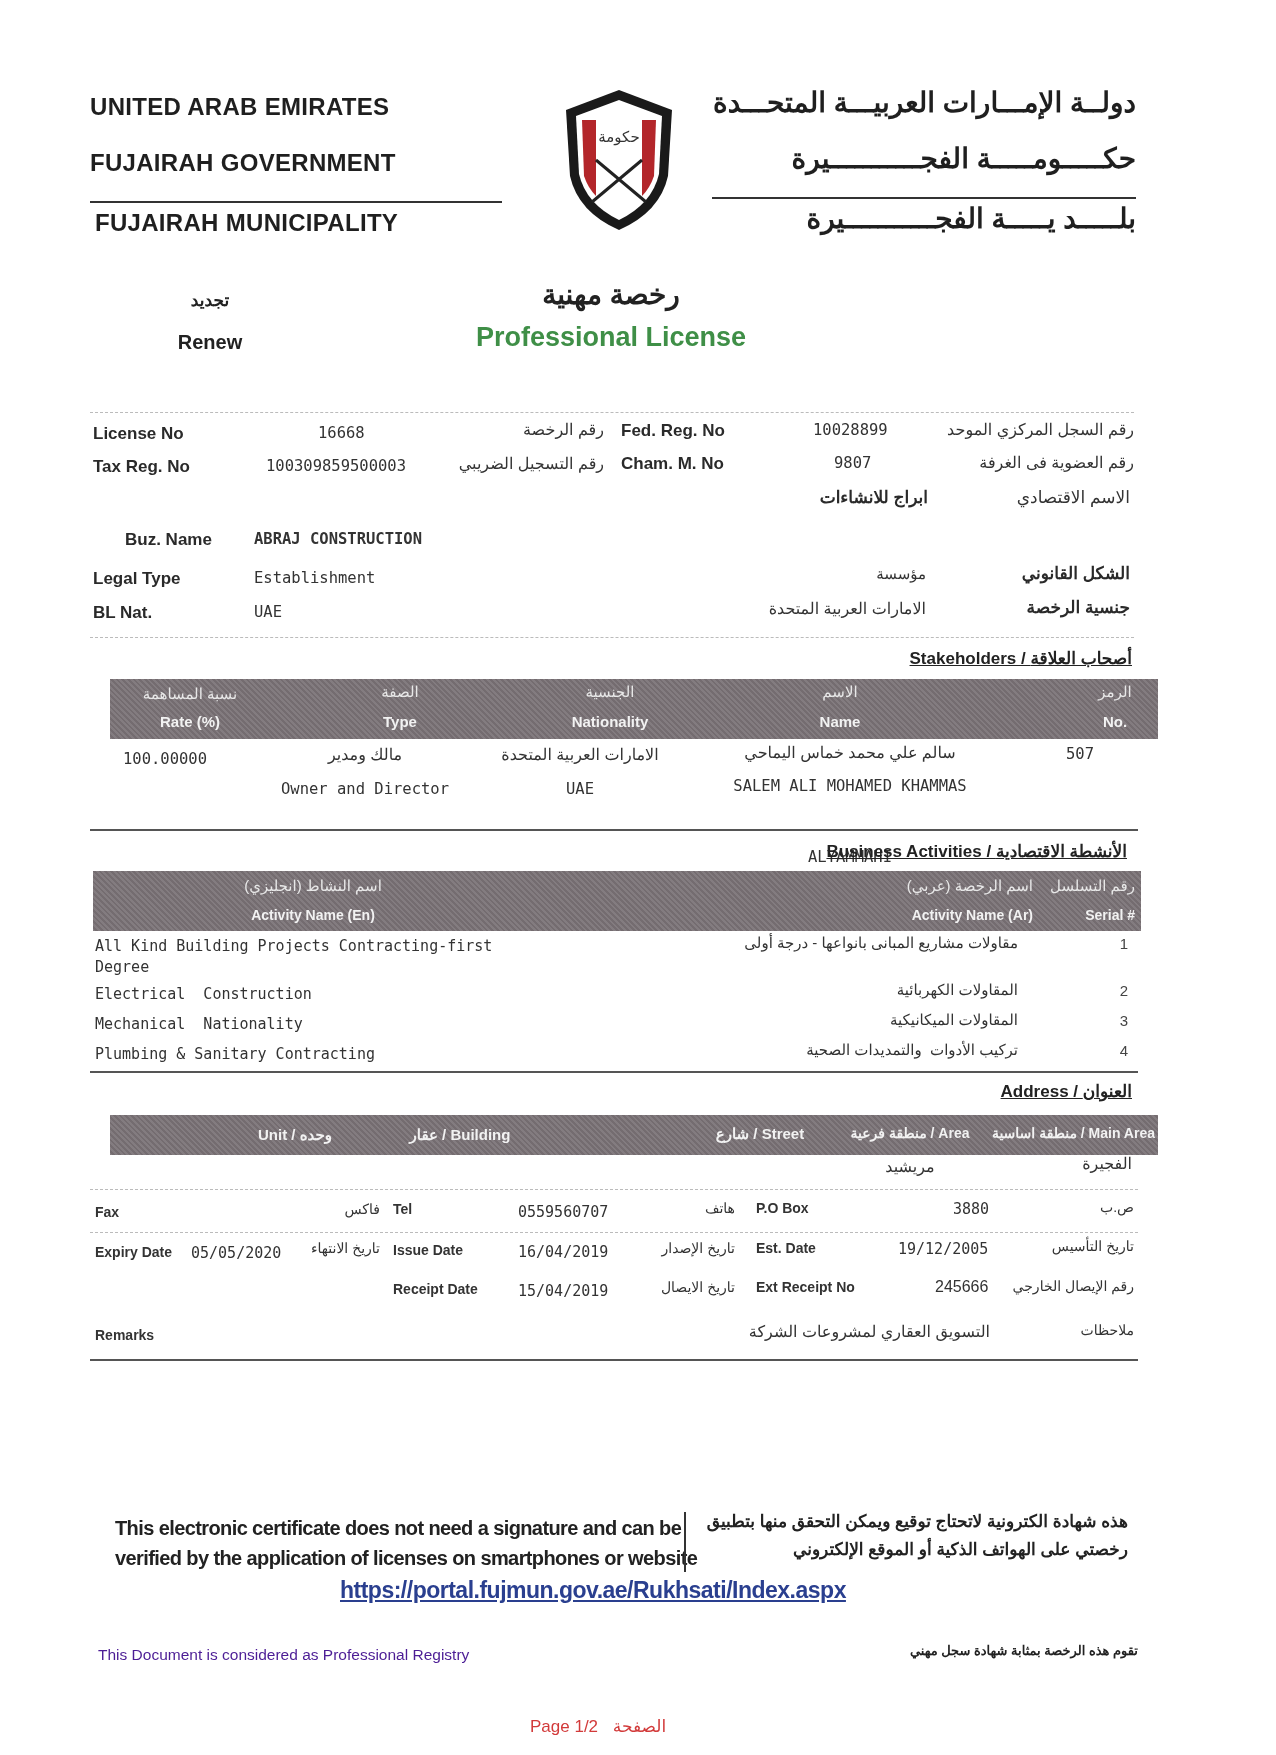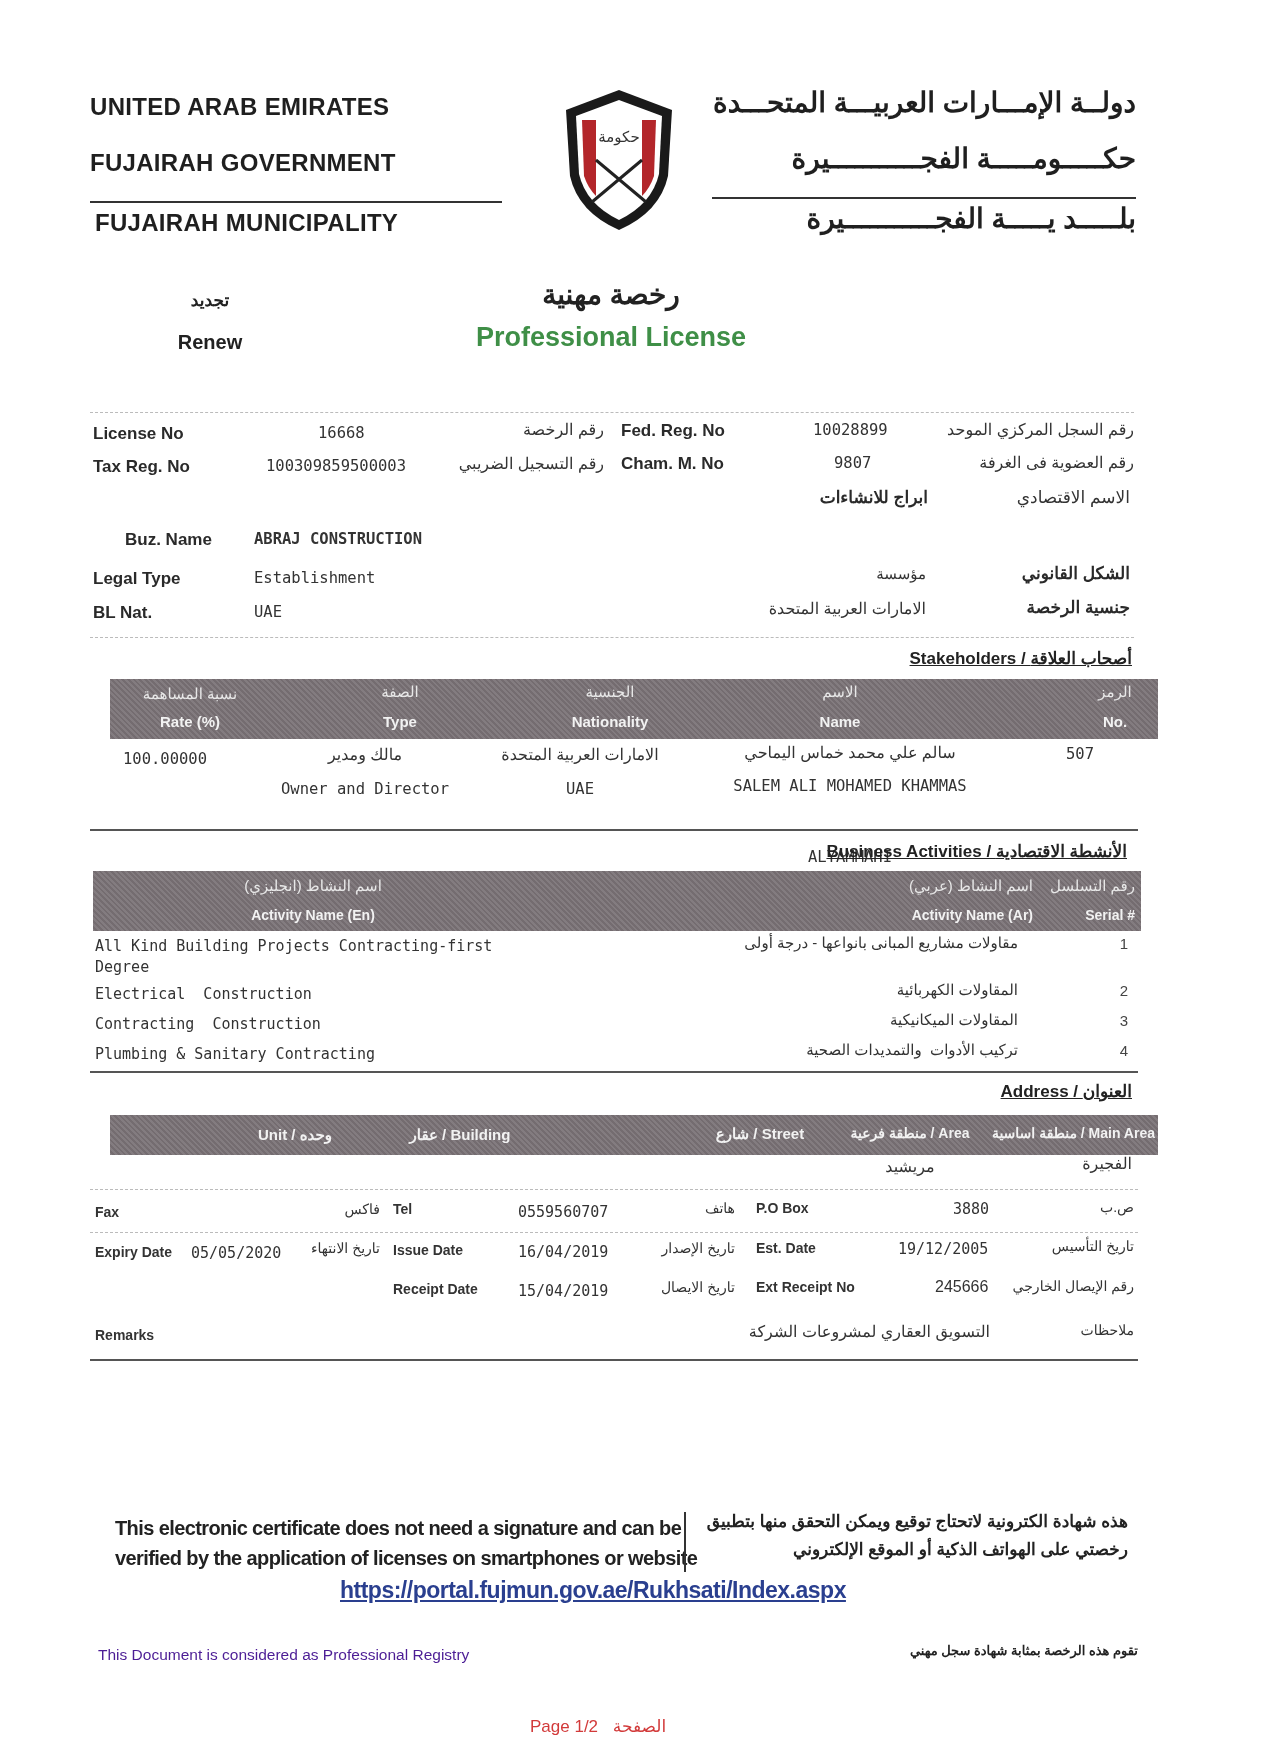--- a/index.html
+++ b/index.html
@@ -113,39 +113,39 @@
   <div class="abs mono" style="left:690px;top:800px;width:320px;text-align:center;margin-top:48px;">ALYAMMAHI</div>
   <div class="abs mono" style="left:1055px;top:745px;width:50px;text-align:center;">507</div>
 </div>
 
 <div class="solid" style="left:90px;top:829px;width:1048px;"></div>
 
 <div class="abs sec-title" style="right:149px;top:841px;">Business Activities / الأنشطة الاقتصادية</div>
 <div class="bar" style="left:73px;top:871px;width:1048px;height:60px;">
   <div class="th-ar" style="left:90px;top:6px;width:260px;">اسم النشاط (انجليزي)</div>
   <div class="th" style="left:90px;top:36px;width:260px;font-size:14px;">Activity Name (En)</div>
-  <div class="th-ar" style="left:780px;top:6px;width:160px;text-align:right;">اسم النشاط (عربي)</div>
+  <div class="th-ar" style="left:780px;top:6px;width:160px;text-align:right;">اسم الرخصة (عربي)</div>
   <div class="th" style="left:780px;top:36px;width:160px;text-align:right;font-size:14px;">Activity Name (Ar)</div>
   <div class="th-ar" style="left:950px;top:6px;width:92px;text-align:right;">رقم التسلسل</div>
   <div class="th" style="left:950px;top:36px;width:92px;text-align:right;font-size:14px;">Serial #</div>
 </div>
 
 <div>
   <div class="abs mono" style="left:95px;top:937px;font-size:15px;">All Kind Building Projects Contracting-first</div>
   <div class="abs mono" style="left:95px;top:958px;font-size:15px;">Degree</div>
   <div class="abs ar" style="right:258px;top:934px;font-size:15px;">مقاولات مشاريع المبانى بانواعها - درجة أولى</div>
   <div class="abs" style="right:148px;top:935px;font-size:15px;color:#444;">1</div>
 </div>
 <div>
   <div class="abs mono" style="left:95px;top:985px;font-size:15px;white-space:pre;">Electrical  Construction</div>
   <div class="abs ar" style="right:258px;top:981px;font-size:15px;">المقاولات الكهربائية</div>
   <div class="abs" style="right:148px;top:982px;font-size:15px;color:#444;">2</div>
 </div>
 <div>
-  <div class="abs mono" style="left:95px;top:1015px;font-size:15px;white-space:pre;">Contracting  Construction</div>
+  <div class="abs mono" style="left:95px;top:1015px;font-size:15px;white-space:pre;">Mechanical  Nationality</div>
   <div class="abs ar" style="right:258px;top:1011px;font-size:15px;">المقاولات الميكانيكية</div>
   <div class="abs" style="right:148px;top:1012px;font-size:15px;color:#444;">3</div>
 </div>
 <div>
   <div class="abs mono" style="left:95px;top:1045px;font-size:15px;">Plumbing &amp; Sanitary Contracting</div>
   <div class="abs ar" style="right:258px;top:1041px;font-size:15px;white-space:pre;">تركيب الأدوات  والتمديدات الصحية</div>
   <div class="abs" style="right:148px;top:1042px;font-size:15px;color:#444;">4</div>
 </div>
 
 <div class="solid" style="left:90px;top:1071px;width:1048px;"></div>

